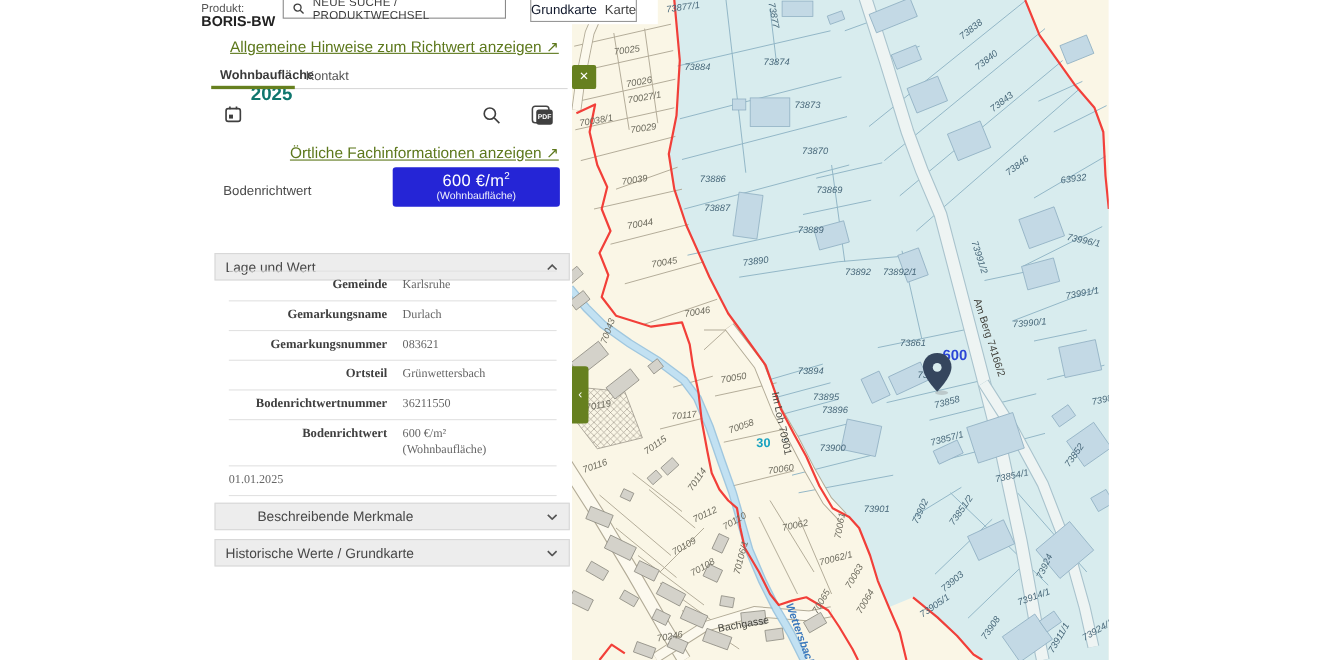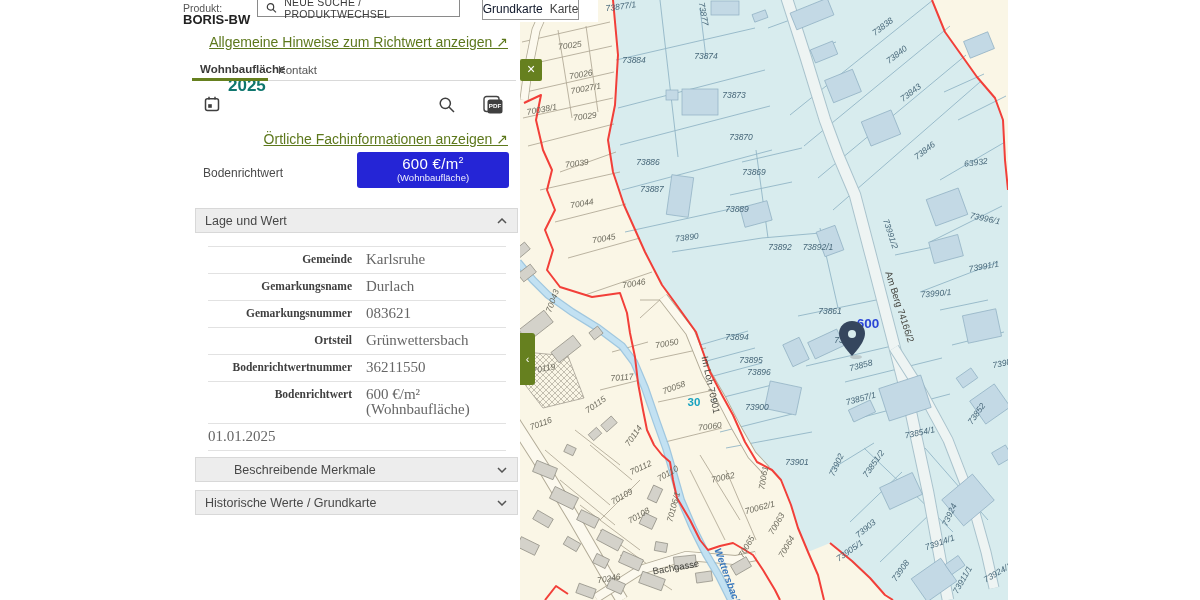--- a/index.html
+++ b/index.html
@@ -28,28 +28,28 @@
   .year{left:228px;top:76px;font-size:17px;font-weight:600;color:#0f766e;}
   .brw-label{left:203px;top:166px;font-size:12px;color:#4a4a4a;}
   .brw-button{left:357px;top:152px;width:152px;height:36px;background:var(--brw);border-radius:3px;
       color:#fff;display:flex;flex-direction:column;align-items:center;justify-content:flex-start;cursor:pointer;}
   .brw-button .v{font-size:15px;letter-spacing:.3px;line-height:17px;}
   .brw-button .v sup{font-size:9px;}
   .brw-button .n{font-size:9.5px;color:rgba(255,255,255,.93);line-height:11px;}
   .acc{left:195px;width:323px;height:25px;background:#ededed;border:1px solid #d8d8d8;box-sizing:border-box;
       display:flex;align-items:center;padding-left:9px;font-size:12.5px;color:#484848;cursor:pointer;}
   .acc svg{position:absolute;right:10px;top:9px;}
-  .acc1{top:208px;} .acc2{top:457px;padding-left:38px;} .acc3{top:490px;}
+  .acc1{top:230px;} .acc2{top:457px;padding-left:38px;} .acc3{top:490px;}
   
   .ltable{left:208px;top:246px;width:298px;}
   .trow{display:flex;gap:14px;padding:5px 0 6px 0;border-bottom:1px solid #e2e2e2;font-family:Liberation Serif, serif;}
   .trow:first-child{border-top:1px solid #e2e2e2;}
   .tlabel{width:144px;text-align:right;font-size:11.5px;font-weight:bold;color:#3f3f3f;
       white-space:pre-line;line-height:15px;}
-  .tvalue{flex:1;font-size:15px;color:#666;white-space:pre-line;line-height:15px;}
+  .tvalue{flex:1;font-size:11px;color:#666;white-space:pre-line;line-height:15px;}
   
   .map-svg{left:520px;top:0;width:488px;height:600px;}
   .map-topwhite{left:520px;top:0;width:78px;height:22px;background:#fff;z-index:4;}
   .map-close{left:520px;top:59px;width:22px;height:22px;background:var(--accent);border-radius:2px;
       color:#fff;font-size:14px;line-height:21px;text-align:center;cursor:pointer;z-index:6;}
   .map-collapse{left:520px;top:333px;width:15px;height:52px;background:var(--accent);
       border-radius:0 3px 3px 0;color:#fff;font-size:11px;display:flex;align-items:center;
       justify-content:center;cursor:pointer;z-index:6;}
   .ml{font-size:8.5px;font-style:italic;text-anchor:middle;dominant-baseline:middle;}
   .ml-b{fill:#48687a;} .ml-c{fill:#6d6b5e;}

